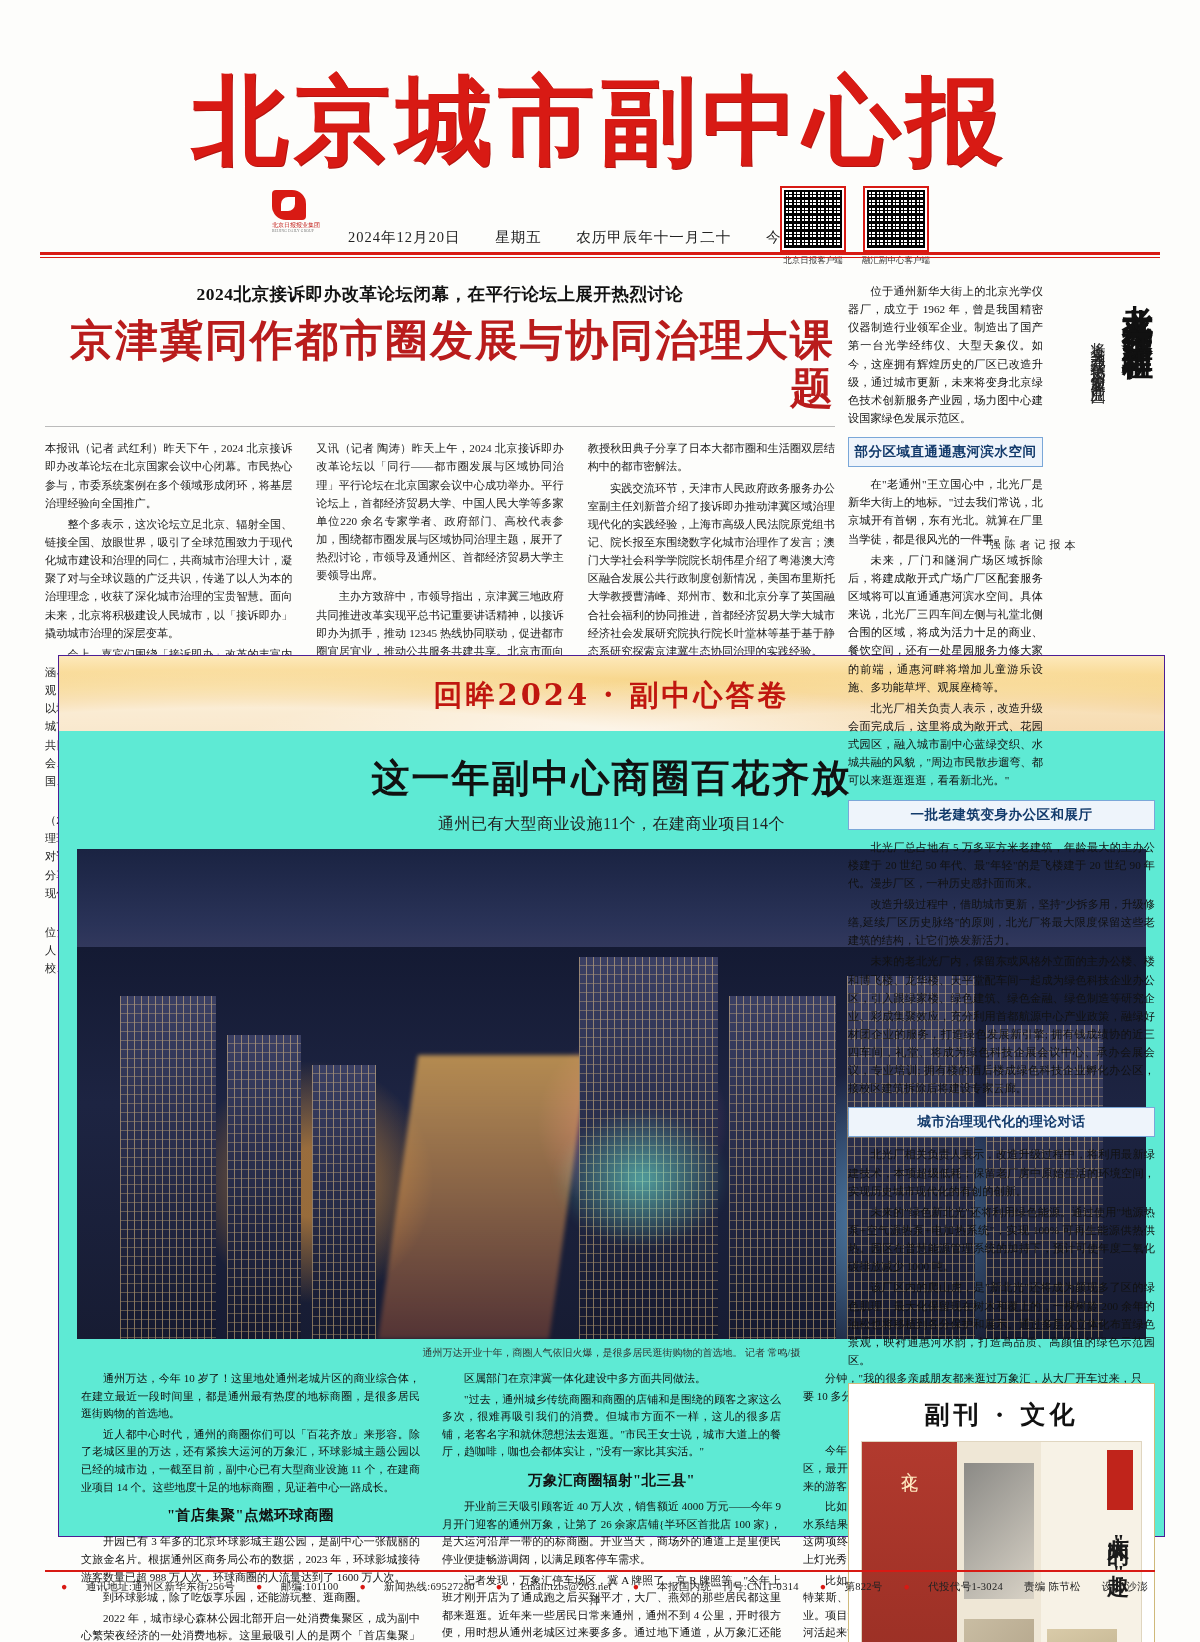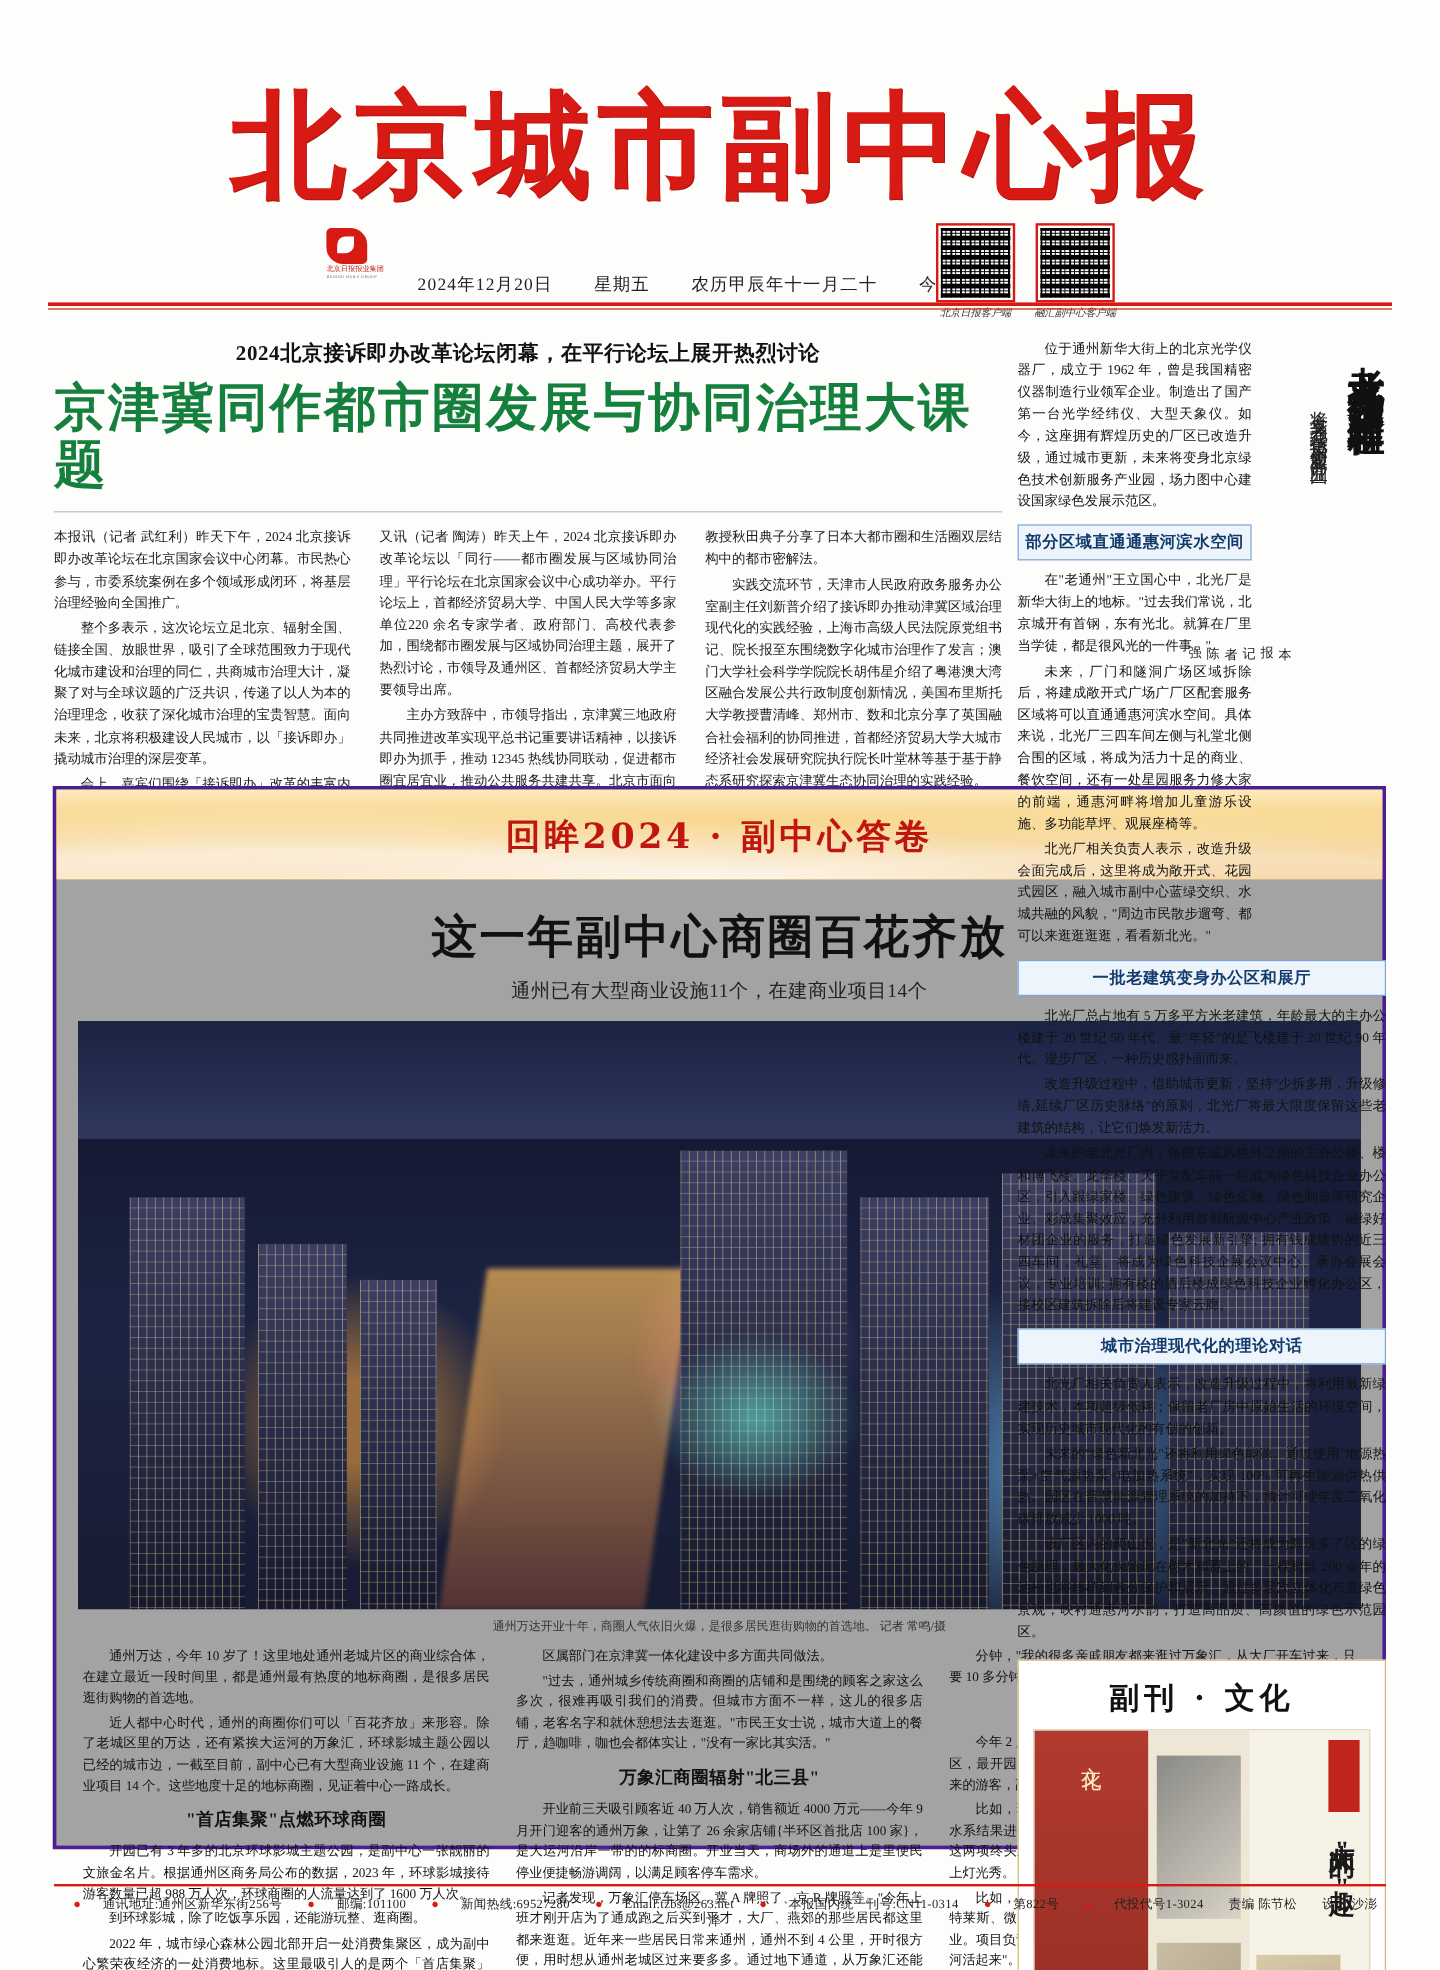--- a/index.html
+++ b/index.html
@@ -32,21 +32,21 @@
   }
   .group-logo .txt{font-size:6px;color:#c01510;text-align:center;line-height:1.1;margin-top:2px;white-space:nowrap;}
   .group-logo .txt2{font-size:3.6px;color:#777;text-align:center;letter-spacing:.2px;white-space:nowrap;}
 
   .dateline{
     position:absolute;left:348px;top:228px;
     font-size:14.5px;color:#222;letter-spacing:1px;white-space:nowrap;
   }
   .dateline span{margin-right:30px;}
 
-  .qr-wrap{position:absolute;left:780px;top:186px;display:flex;gap:16px;font-style:italic;}
+  .qr-wrap{position:absolute;left:780px;top:186px;display:flex;gap:16px;}
   .qr-box{width:58px;height:58px;border:2px solid #d81a14;padding:2px;background:#fff;}
   .qr-img{width:100%;height:100%;
     background-image:
       linear-gradient(90deg,#000 25%,transparent 25%,transparent 50%,#000 50%,#000 62%,transparent 62%),
       linear-gradient(0deg,#000 18%,transparent 18%,transparent 38%,#000 38%,#000 52%,transparent 52%,transparent 72%,#000 72%);
     background-size:8px 8px, 8px 8px;
     background-color:#fff;
   }
   .qr-img.b{background-color:#fff;filter:hue-rotate(0deg);}
   .qr-cap{font-size:8.5px;color:#333;text-align:center;margin-top:3px;white-space:nowrap;}
@@ -58,37 +58,37 @@
   
   .col-left{position:absolute;left:45px;top:282px;width:790px;}
   .col-right{position:absolute;left:848px;top:282px;width:307px;}
 
   
   .kicker{
     text-align:center;font-size:17.5px;color:#111;font-weight:bold;
     letter-spacing:.5px;margin-bottom:10px;
   }
   .headline{
-    text-align:left;font-size:43px;font-weight:bold;color:#15803d;
+    text-align:right;font-size:43px;font-weight:bold;color:#b91c1c;
     letter-spacing:2px;line-height:1.12;
     font-family:"DejaVu Serif",serif;
     margin-bottom:14px;
   }
   .hl-rule{width:100%;height:1px;background:#bbb;margin:10px 0 12px;}
   .body-text{
     font-size:11.2px;line-height:1.62;text-align:justify;
     text-justify:inter-ideograph;color:#1a1a1a;
   }
   .body-text p{margin:0 0 3px;text-indent:2em;}
   .body-text p.lead{text-indent:0;}
 
   
   .feature{
-    position:absolute;left:44px;top:655px;width:1105px;height:880px;
-    border:3px solid #4c1d95;background:#a3a3a3;
+    position:absolute;left:58px;top:655px;width:1105px;height:880px;
+    border:1px solid #4c1d95;background:#5eead4;
   }
   .feature-banner{
     position:relative;height:75px;width:100%;
     background:linear-gradient(180deg,#fde9bb 0%,#f6cf7a 45%,#edb24f 75%,#e8a63c 100%);
     overflow:hidden;
   }
   .feature-banner:before{
     content:"";position:absolute;left:0;top:0;right:0;bottom:0;
     background:
       radial-gradient(ellipse at 18% 120%, rgba(255,255,255,.75) 0 30%, transparent 60%),

